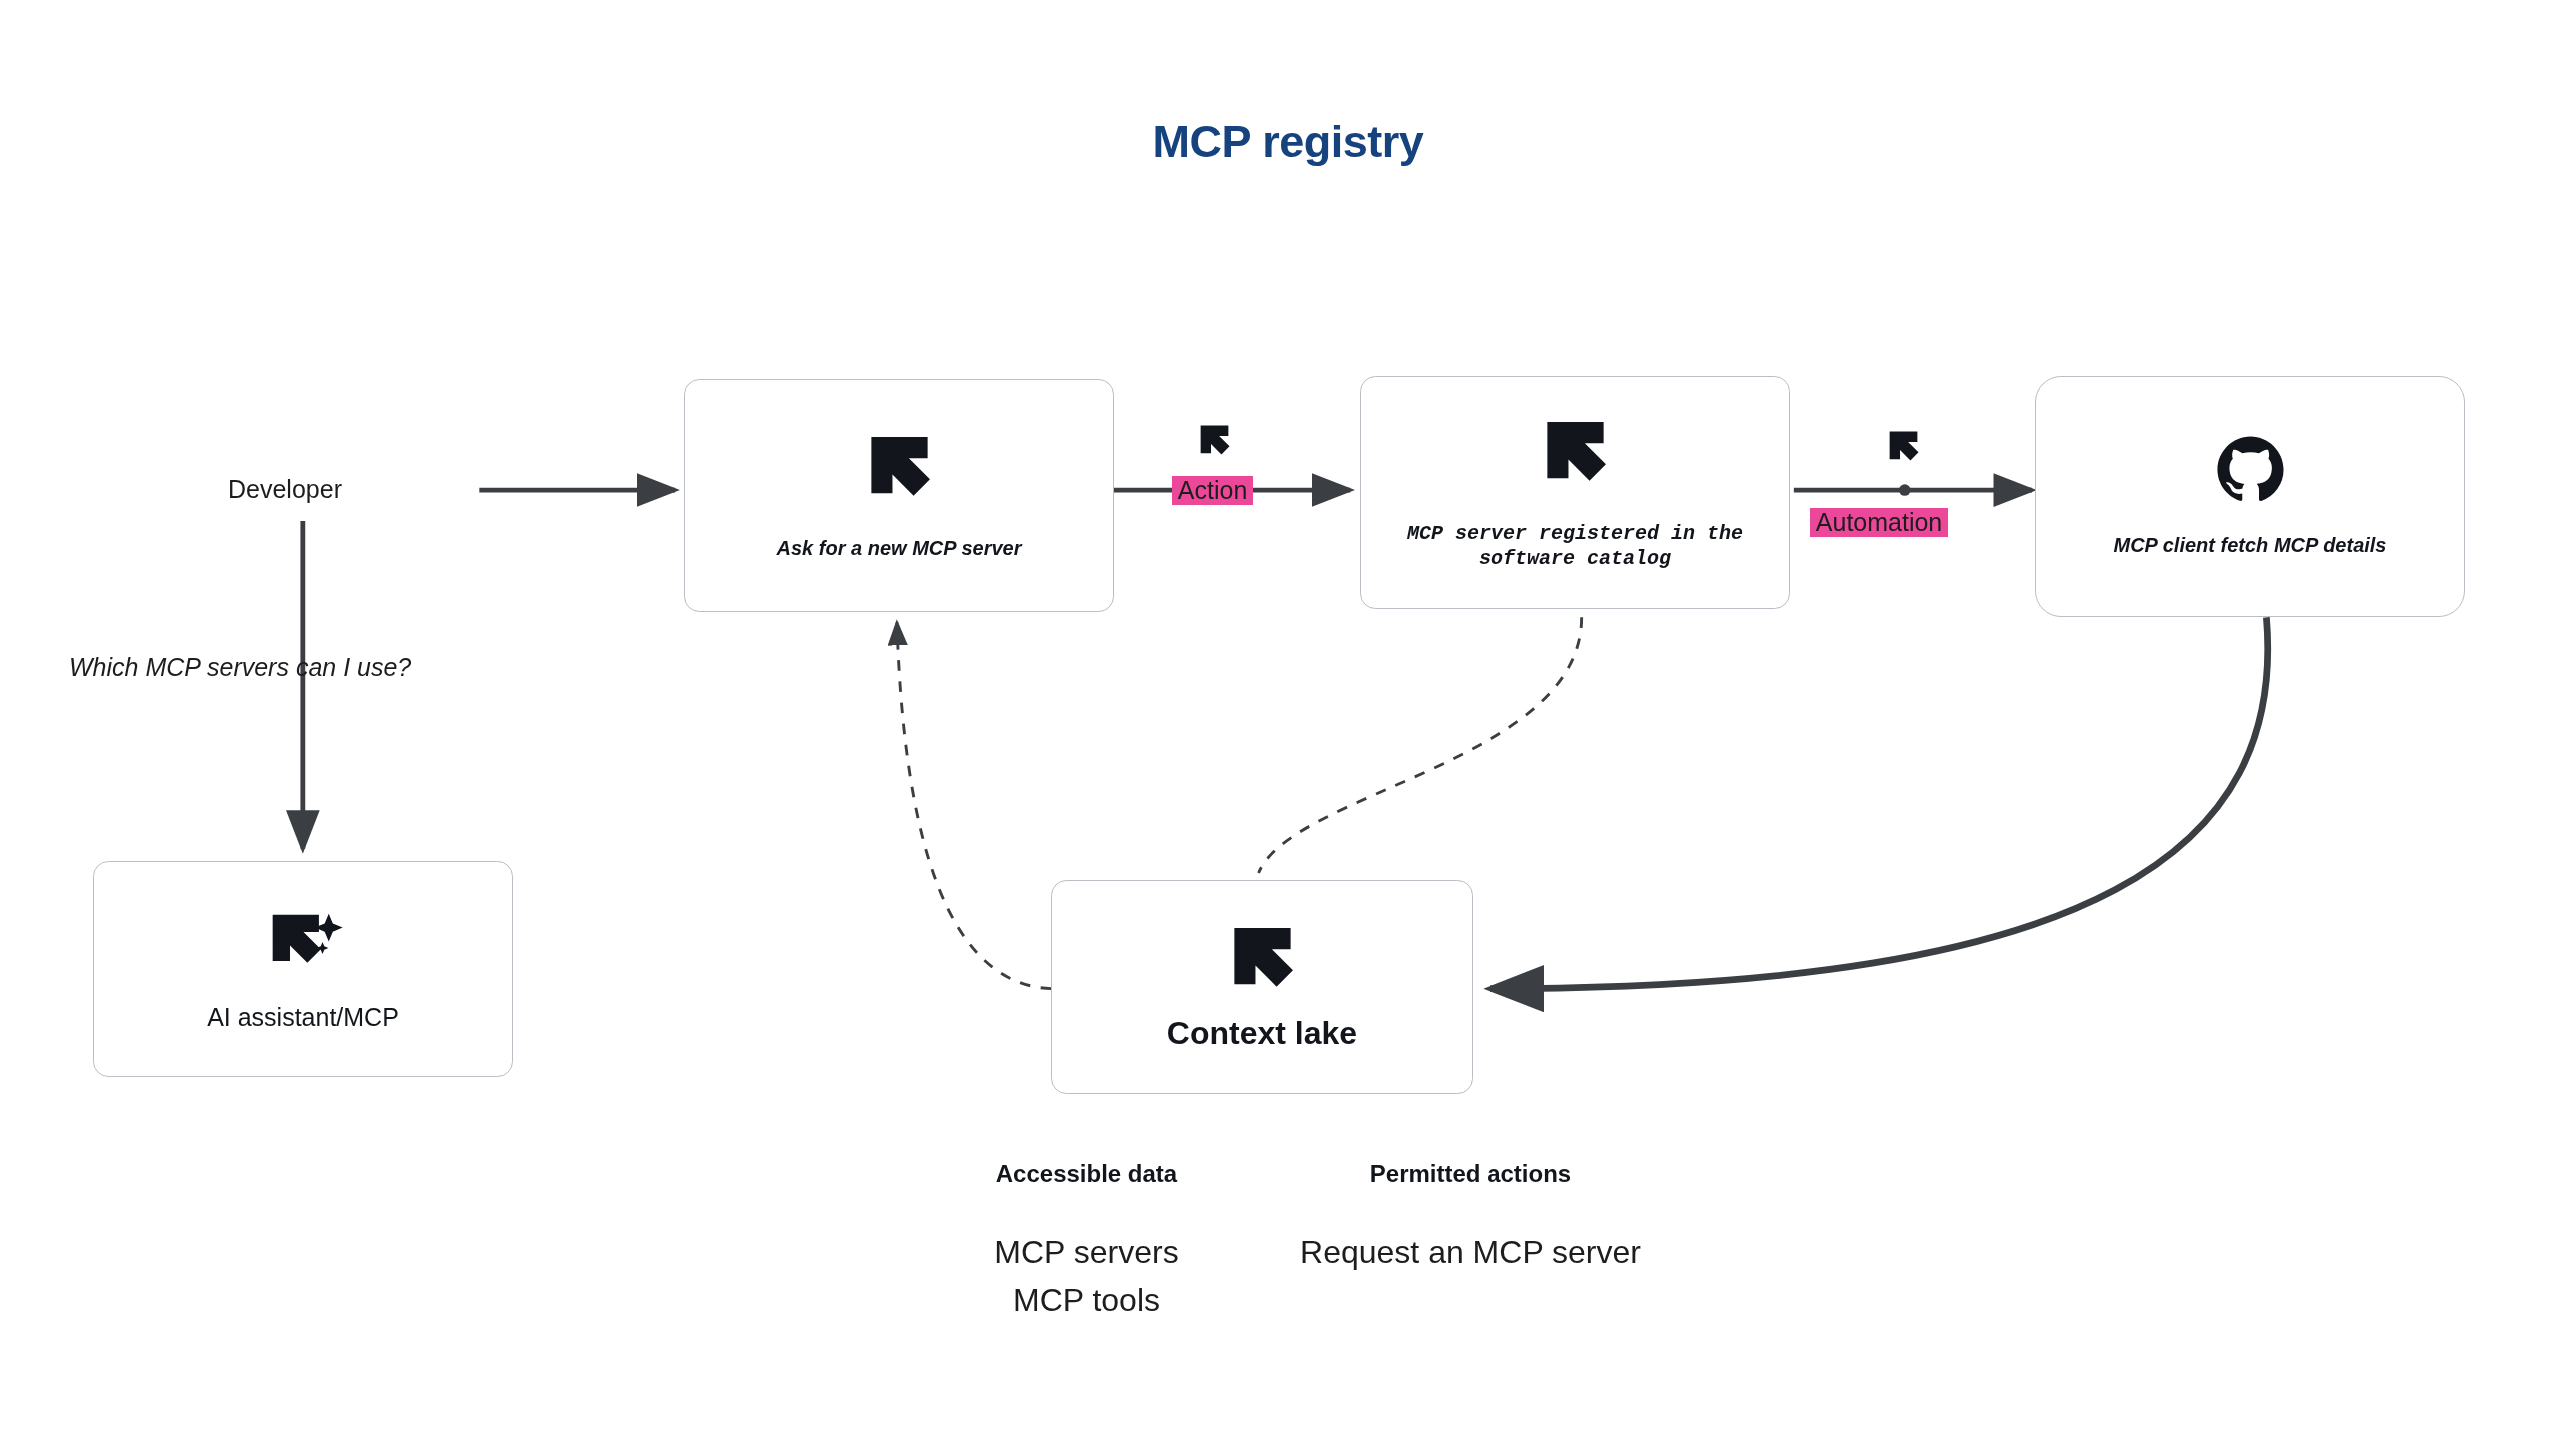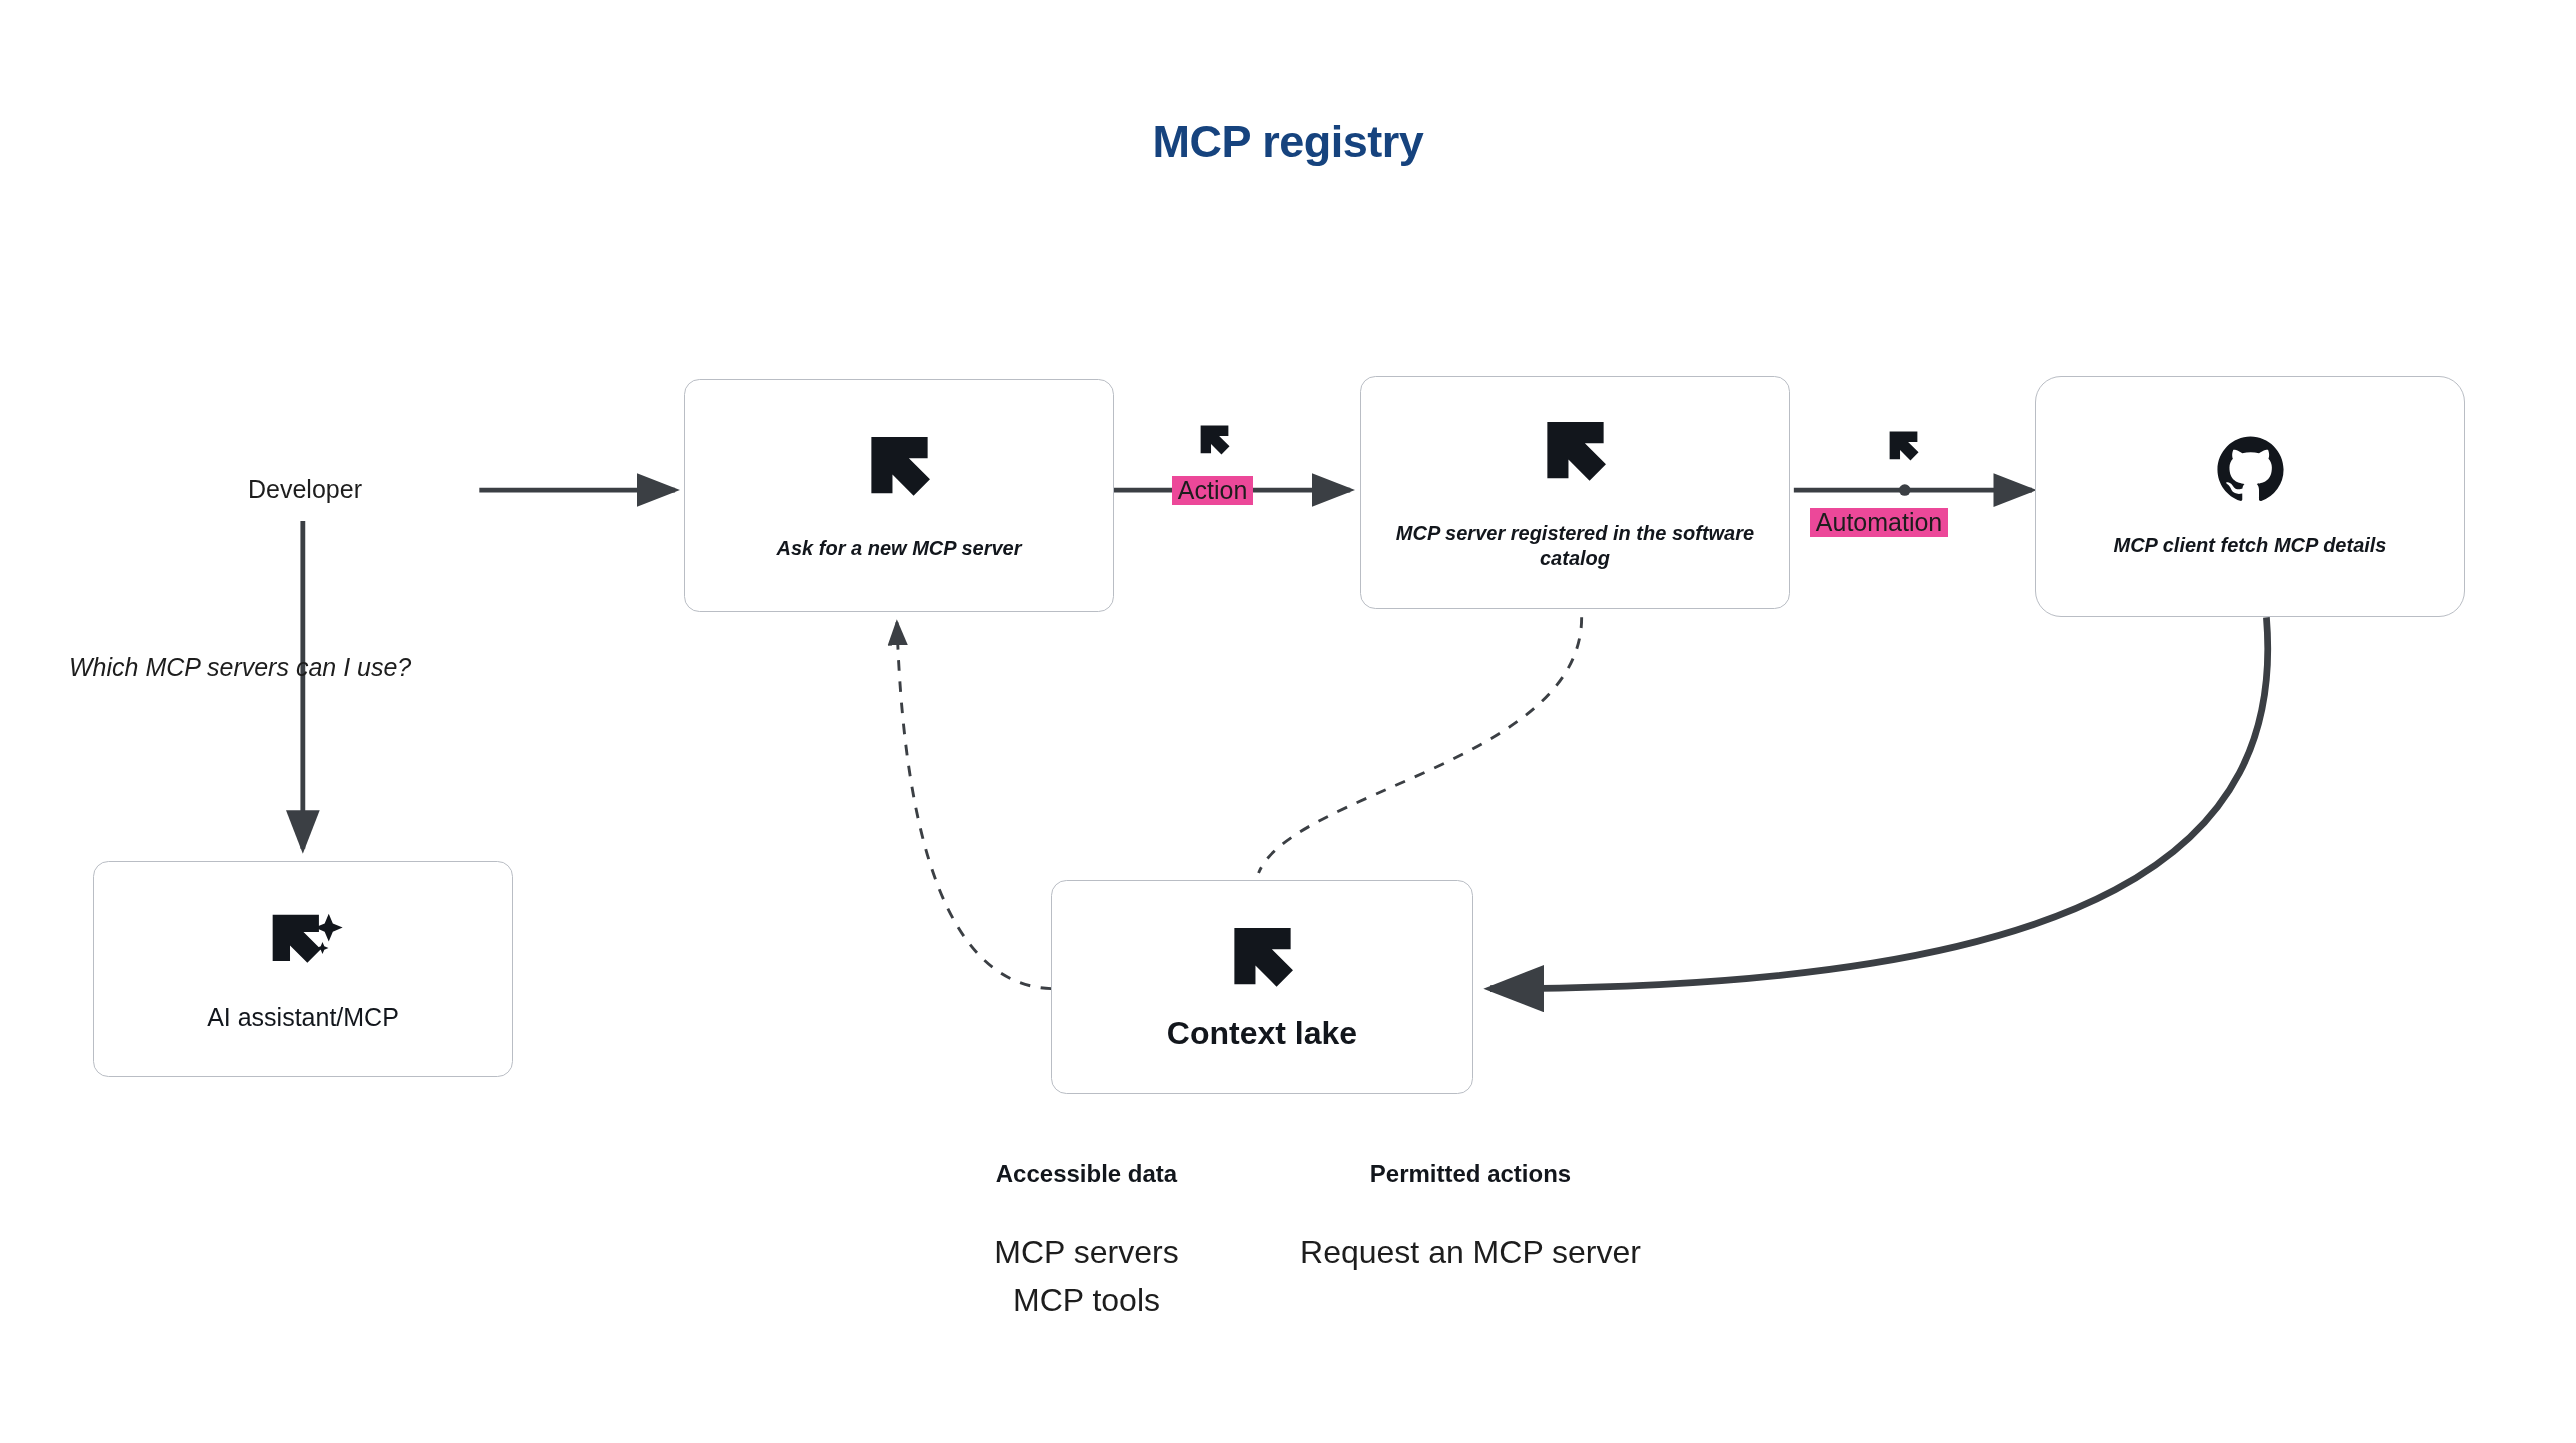--- a/index.html
+++ b/index.html
@@ -61,21 +61,20 @@
     font-size: 32px;
   }
   .icon-mcp {
     display: block;
   }
   .plain-text {
     position: absolute;
     font-size: 25px;
     color: #1d1d1d;
     white-space: nowrap;
-    margin-left: 20px;
   }
   .italic-text {
     position: absolute;
     font-size: 25px;
     font-style: italic;
     color: #1d1d1d;
     white-space: nowrap;
   }
   .edge-label {
     position: absolute;
@@ -171,21 +170,21 @@
       <path d="M8 6 L8 46 L26 46 L26 30 L44 48 L58 34 L40 16 L56 16 L56 -2 L8 -2 Z" transform="translate(0,8)" fill="#12161c"></path>
     </svg>
   </span>
 
   <div class="node" style="left:1360px; top:376px; width:430px; height:233px;">
     <span class="icon-mcp">
       <svg width="75" height="75" viewBox="0 0 64 64">
         <path d="M8 6 L8 46 L26 46 L26 30 L44 48 L58 34 L40 16 L56 16 L56 -2 L8 -2 Z" transform="translate(0,8)" fill="#12161c"></path>
       </svg>
     </span>
-    <div class="label" style="margin-top:27px; max-width:386px;">MCP server registered in the software catalog</div>
+    <div class="label" style="margin-top:27px; max-width:386px;font-family:Liberation Mono, monospace;">MCP server registered in the software catalog</div>
   </div>
 
   <div class="edge-label" style="left:1810px; top:508px;">Automation</div>
   <span style="position:absolute; left:1885px; top:428px;">
     <svg width="37" height="37" viewBox="0 0 64 64">
       <path d="M8 6 L8 46 L26 46 L26 30 L44 48 L58 34 L40 16 L56 16 L56 -2 L8 -2 Z" transform="translate(0,8)" fill="#12161c"></path>
     </svg>
   </span>
 
   <div class="node" style="left:2035px; top:376px; width:430px; height:241px;border-radius:26px;">

